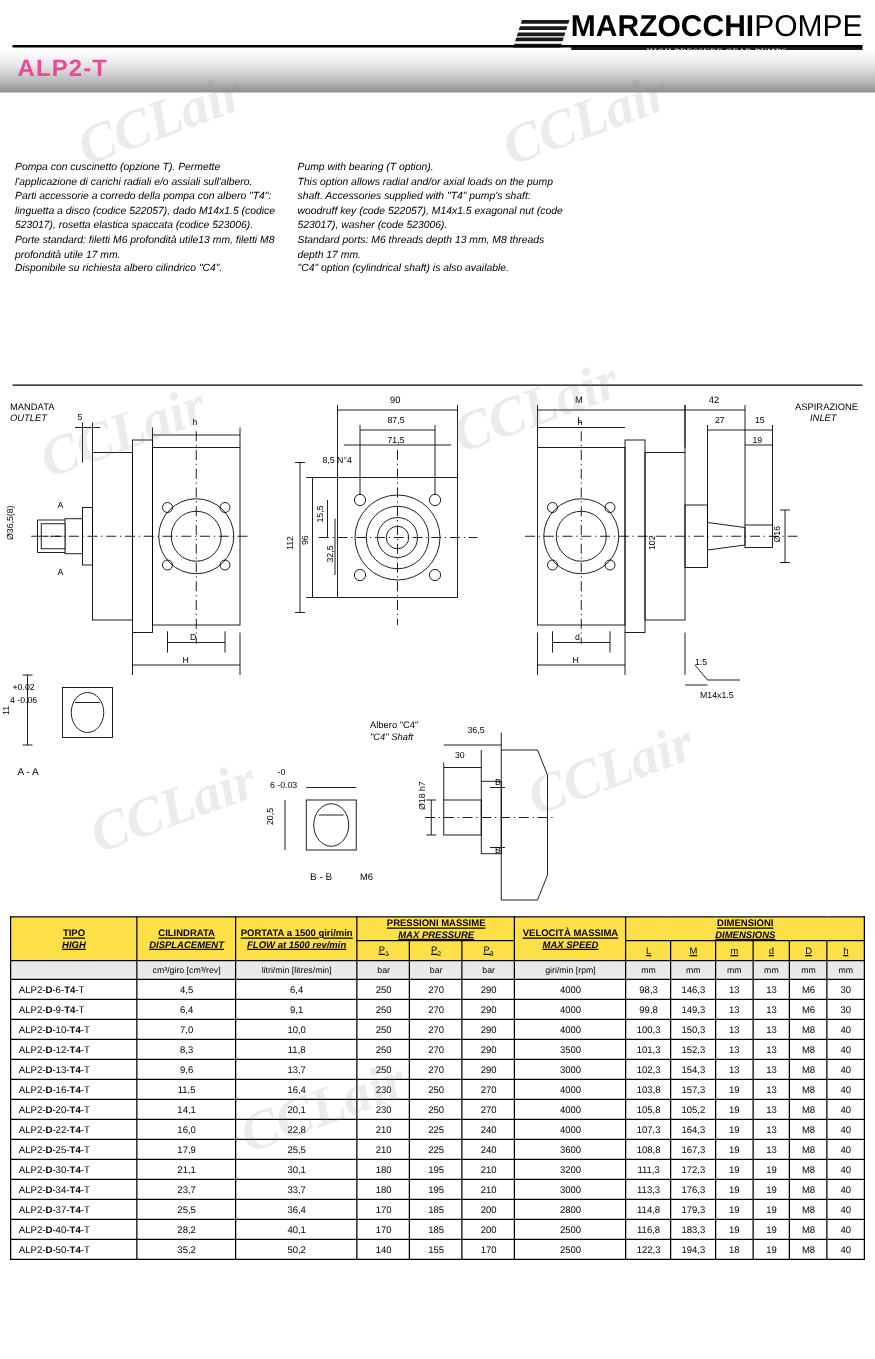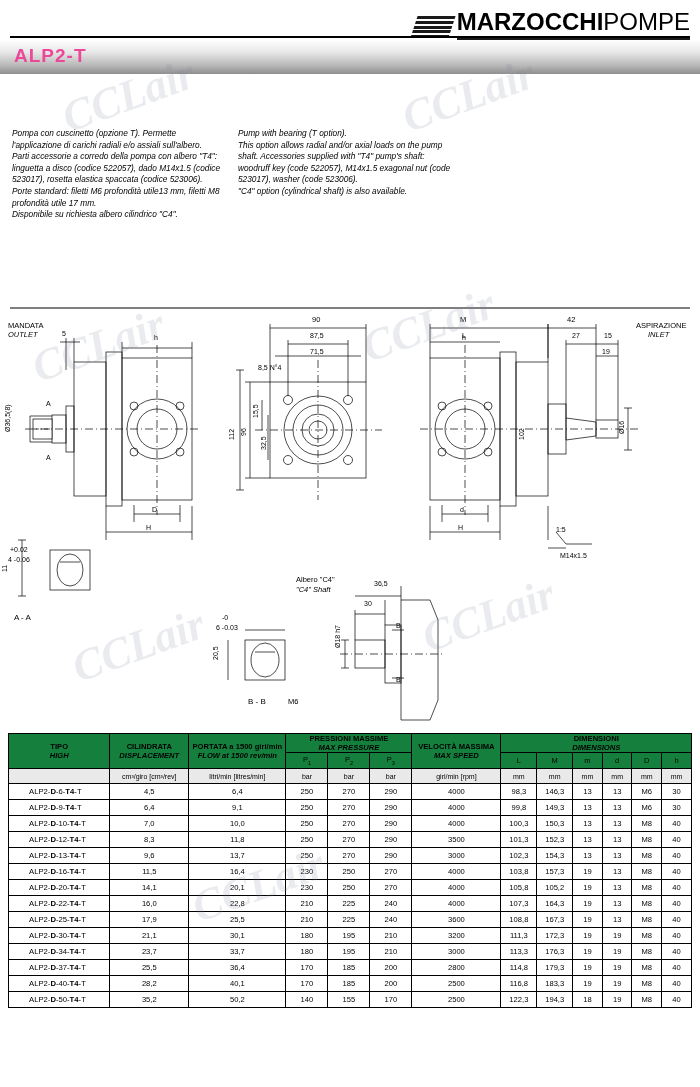--- a/index.html
+++ b/index.html
@@ -77,26 +77,26 @@
   .tablewrap{position:absolute;left:8px;top:733px;width:684px;}
   table{border-collapse:collapse;width:684px;font-size:7.5px;}
   th,td{
     border:0.7px solid #000;
     text-align:center;
     padding:0;
     height:15px;
     font-weight:normal;
     background:#fff;
   }
-  thead th{background:#15803d;}
+  thead th{background:#fde047;text-decoration:underline;}
   .hd1{font-size:7.6px;font-weight:bold;line-height:9px;}
   .hd1 em{font-style:italic;font-weight:bold;display:block;}
   .units td{background:#e9e9e9;font-size:7px;height:14px;}
   tbody td{font-size:7.6px;}
-  td.type{text-align:left;padding-left:20px;font-size:7.7px;}
+  td.type{text-align:left;padding-left:6px;font-size:7.7px;}
   td.type b{font-weight:bold;}
   .sub{font-size:5.5px;vertical-align:sub;}
 </style>
 </head>
 <body>
 
 <div class="header">
   <div class="brandbar">
     <div class="brand-bars">
       <i></i>
@@ -122,20 +122,21 @@
       <div>Pompa con cuscinetto (opzione T). Permette l'applicazione di carichi radiali e/o assiali sull'albero.</div>
       <div>Parti accessorie a corredo della pompa con albero "T4": linguetta a disco (codice 522057), dado M14x1.5 (codice 523017), rosetta elastica spaccata (codice 523006).</div>
       <div>Porte standard: filetti M6 profondità utile13 mm, filetti M8 profondità utile 17 mm.</div>
       <div>Disponibile su richiesta albero cilindrico "C4".</div>
     </div>
 </div>
 <div class="desc en">
   <div id="desc-en">
       <div>Pump with bearing (T option).</div>
       <div>This option allows radial and/or axial loads on the pump shaft. Accessories supplied with "T4" pump's shaft: woodruff key (code 522057), M14x1.5 exagonal nut (code 523017), washer (code 523006).</div>
+      <div>Standard ports: M6 threads depth 13 mm, M8 threads depth 17 mm.</div>
       <div>"C4" option (cylindrical shaft) is also available.</div>
     </div>
 </div>
 
 <div class="wm" style="left:60px;top:70px;font-size:44px;">CCLair</div>
 <div class="wm" style="left:400px;top:70px;font-size:44px;">CCLair</div>
 <div class="wm" style="left:30px;top:320px;font-size:44px;">CCLair</div>
 <div class="wm" style="left:360px;top:300px;font-size:44px;">CCLair</div>
 <div class="wm" style="left:70px;top:620px;font-size:44px;">CCLair</div>
 <div class="wm" style="left:420px;top:590px;font-size:44px;">CCLair</div>

